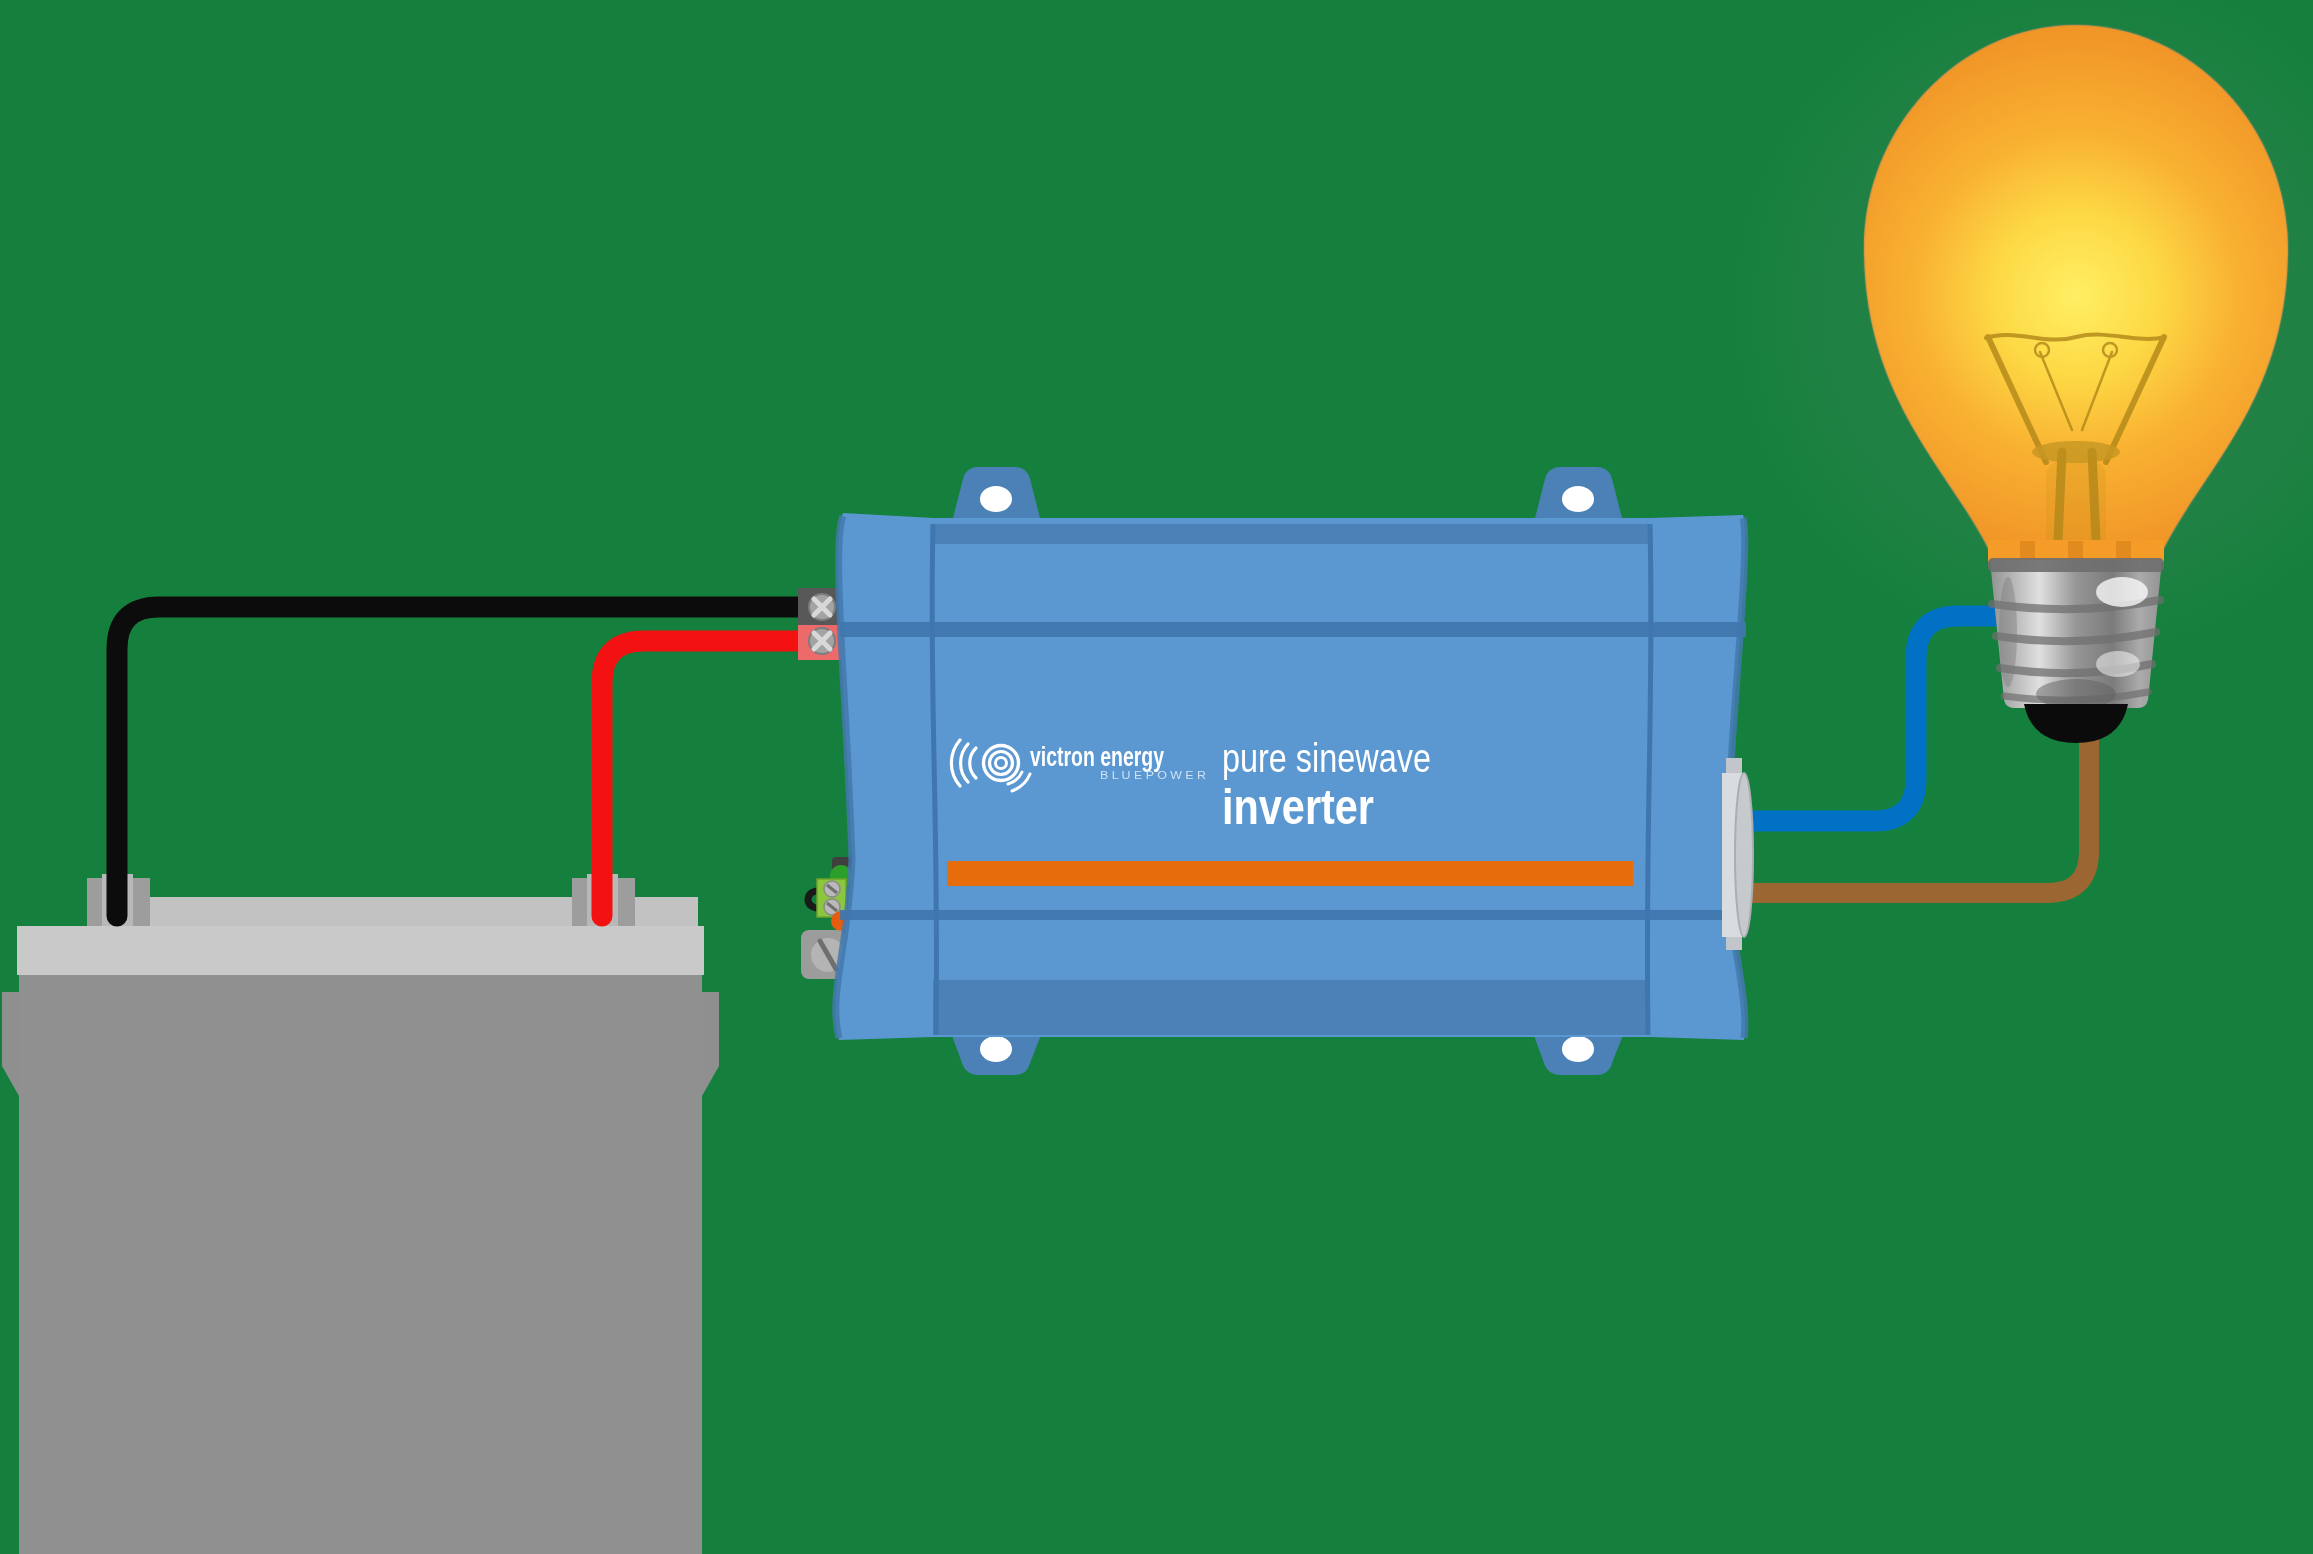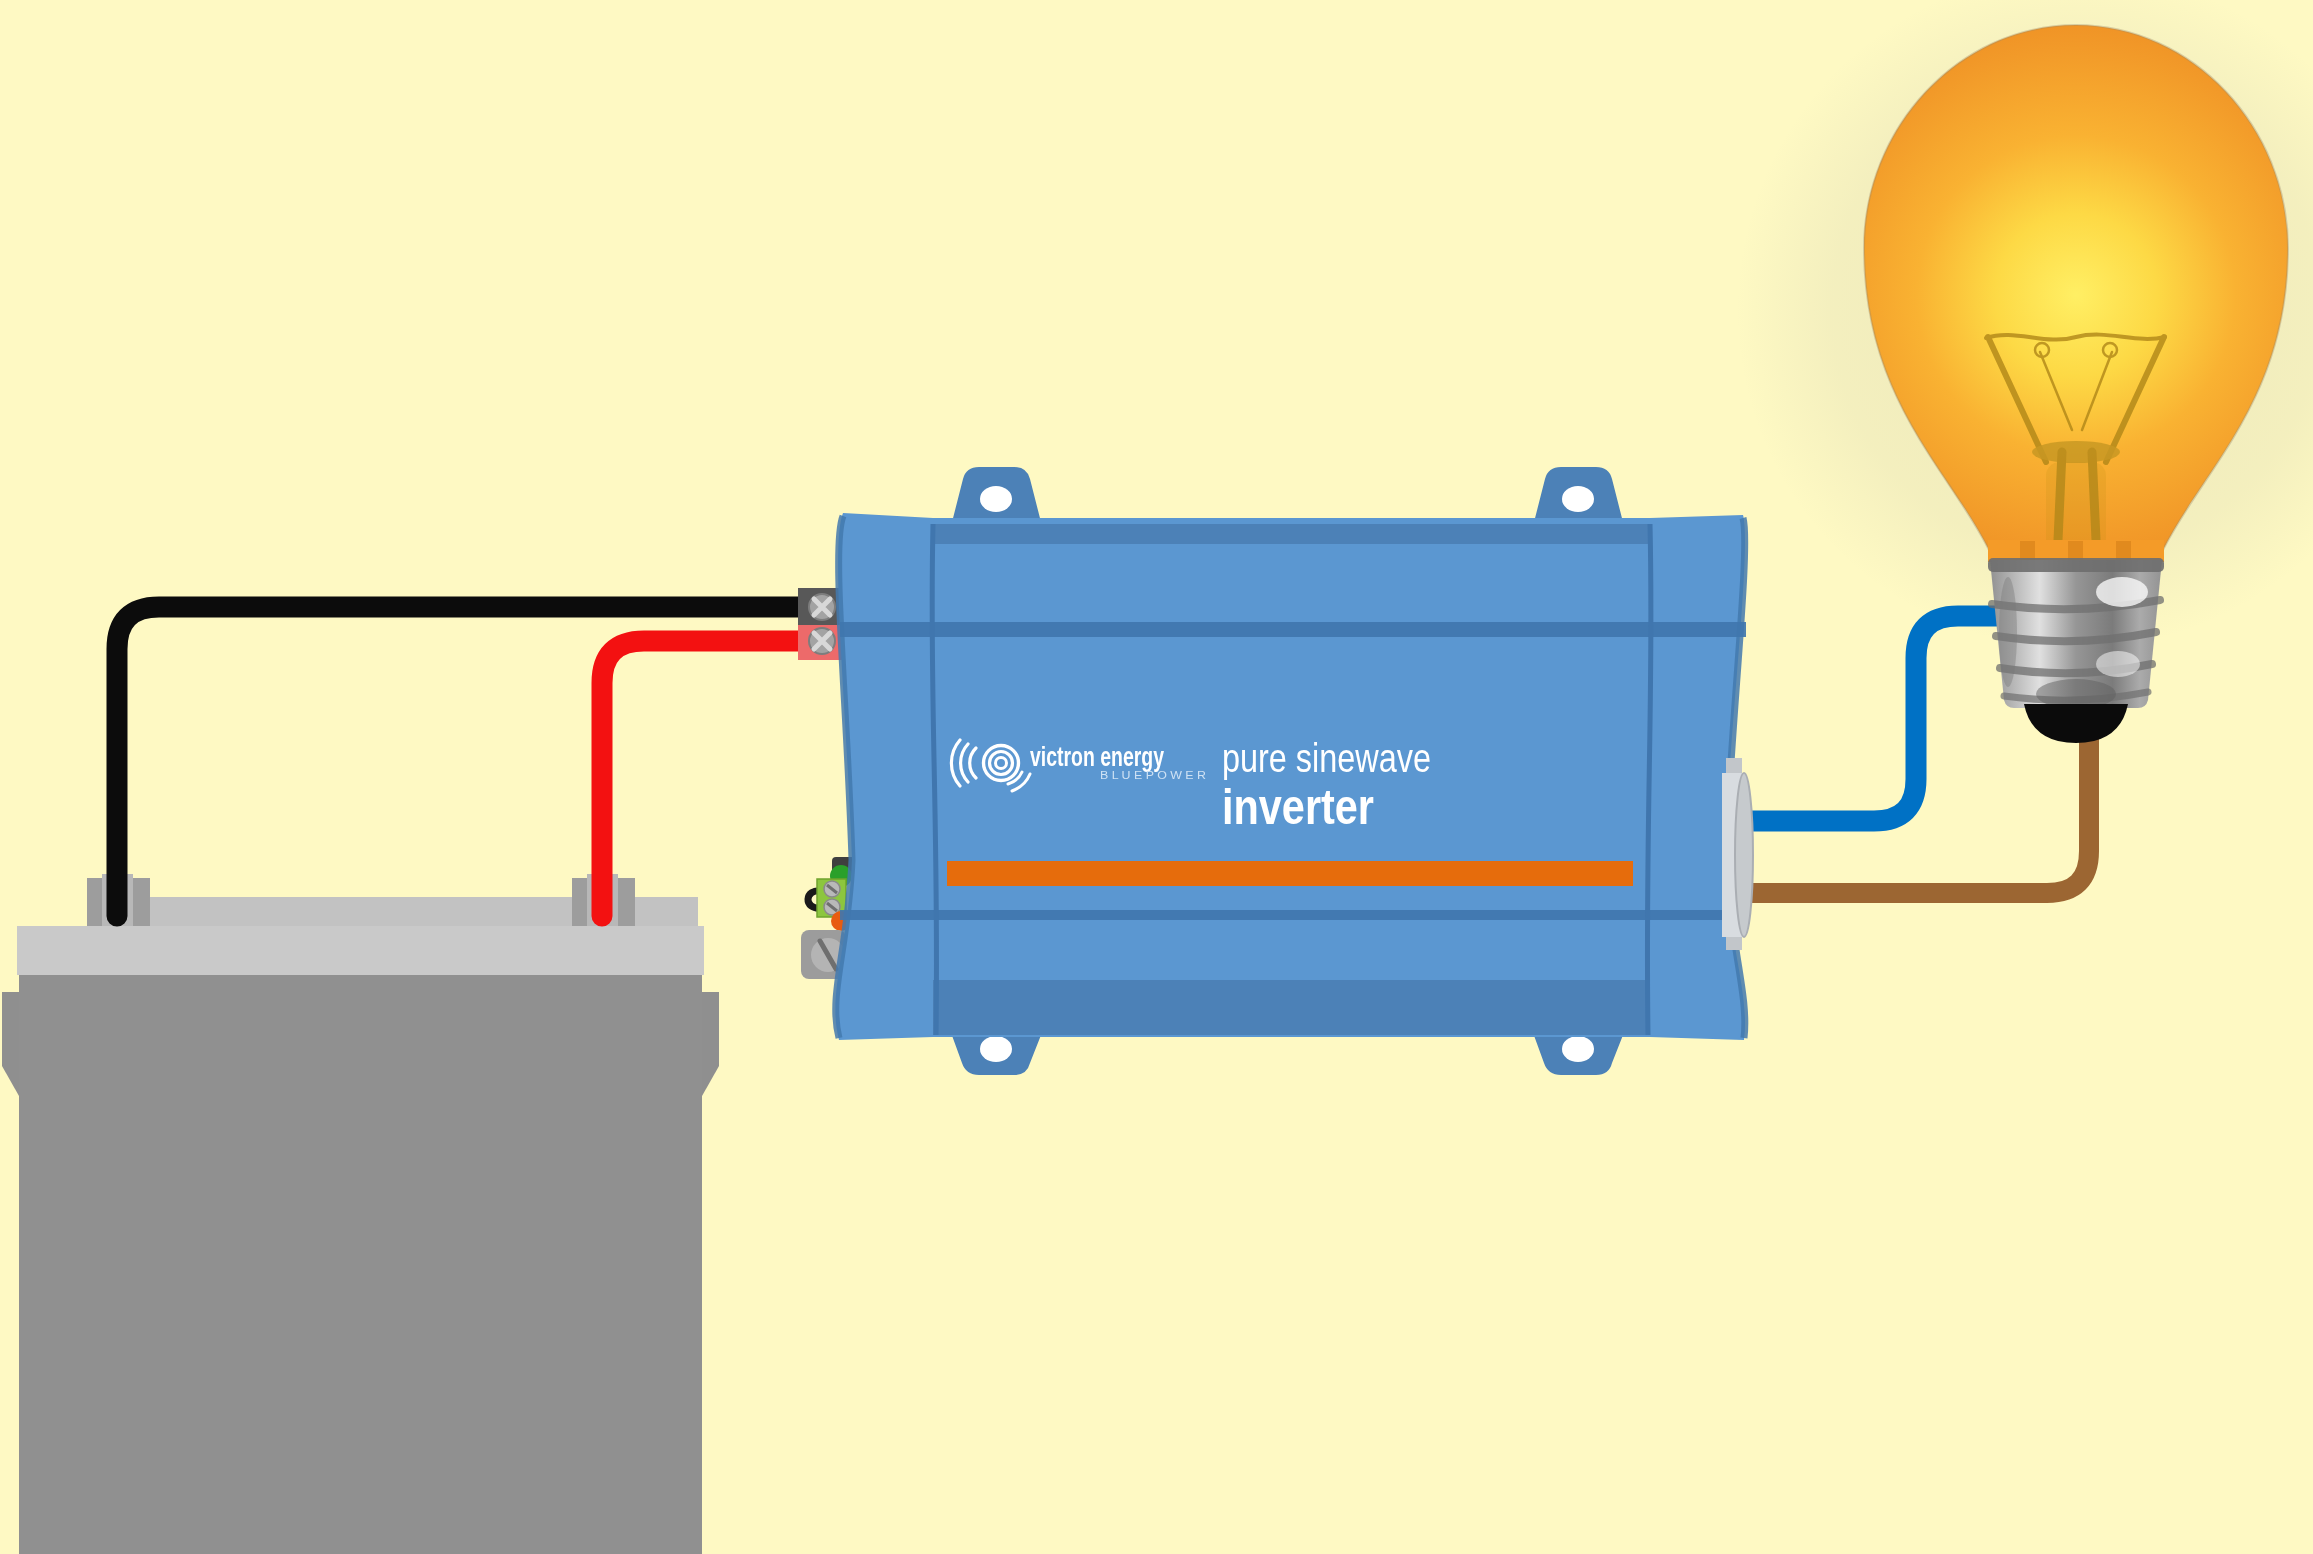--- a/index.html
+++ b/index.html
@@ -1,16 +1,16 @@
 <!DOCTYPE html>
 <html><head>
 <meta charset="utf-8">
 <style>
   html,body{margin:0;padding:0;background:#ffffff;}
-  .scene{position:relative;width:2313px;height:1554px;background:#fef9c3;overflow:hidden;}
+  .scene{position:relative;width:2313px;height:1554px;background:#15803d;overflow:hidden;}
   svg{display:block;}
   text{font-family:"Liberation Sans","DejaVu Sans",sans-serif;}
   .brand{font-weight:bold;fill:#ffffff;}
   .brand-sub{fill:#cfe2f4;}
   .product1{fill:#ffffff;}
   .product2{font-weight:bold;fill:#ffffff;}
 </style>
 </head>
 <body>
 

